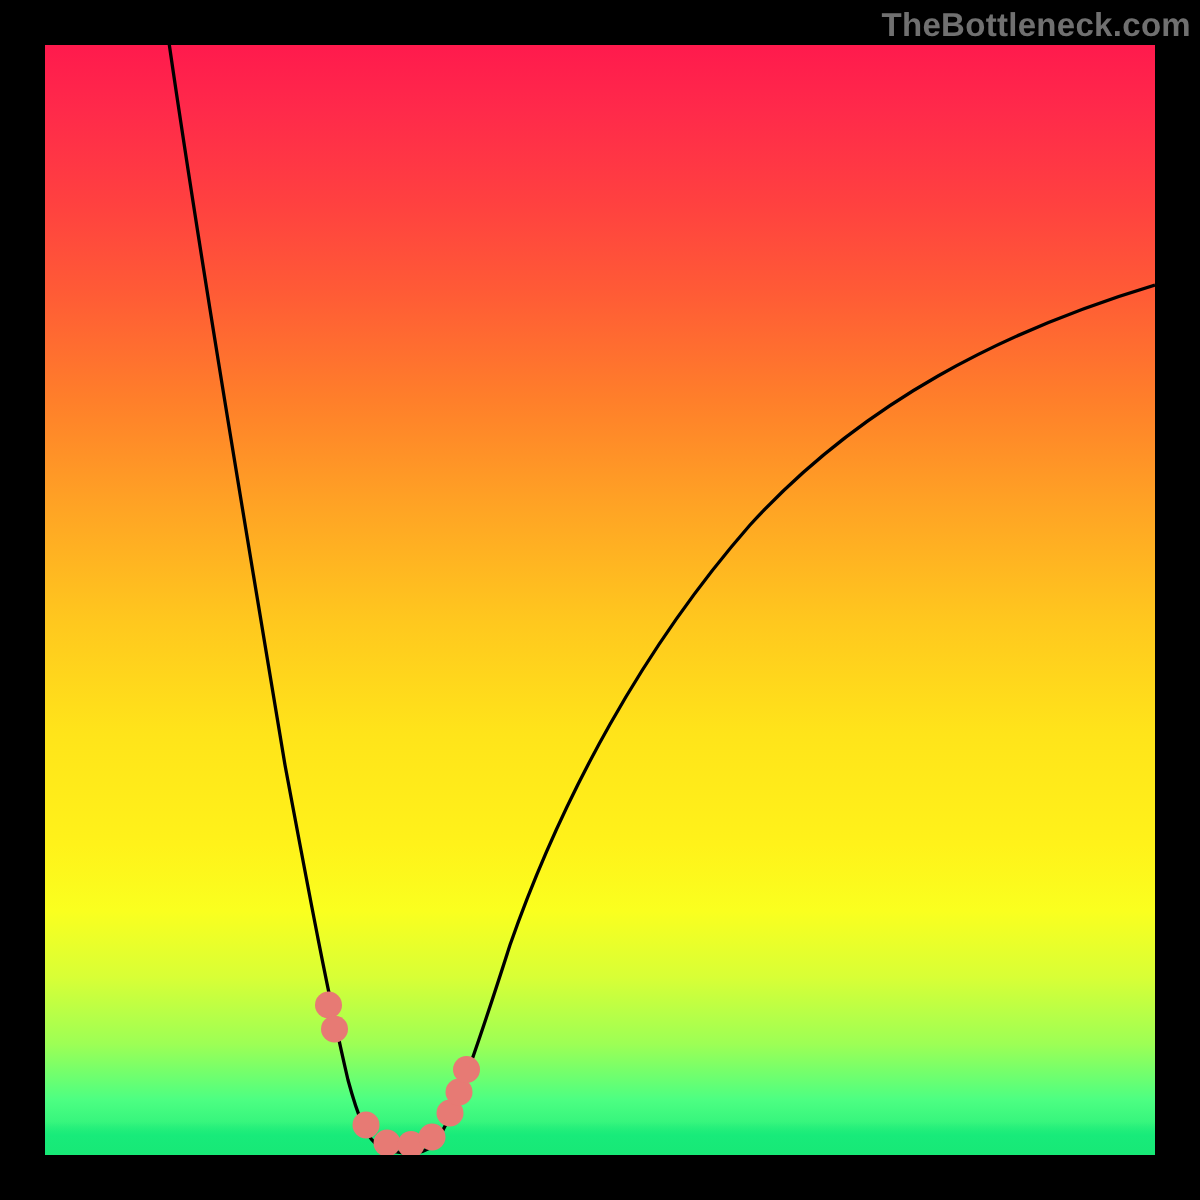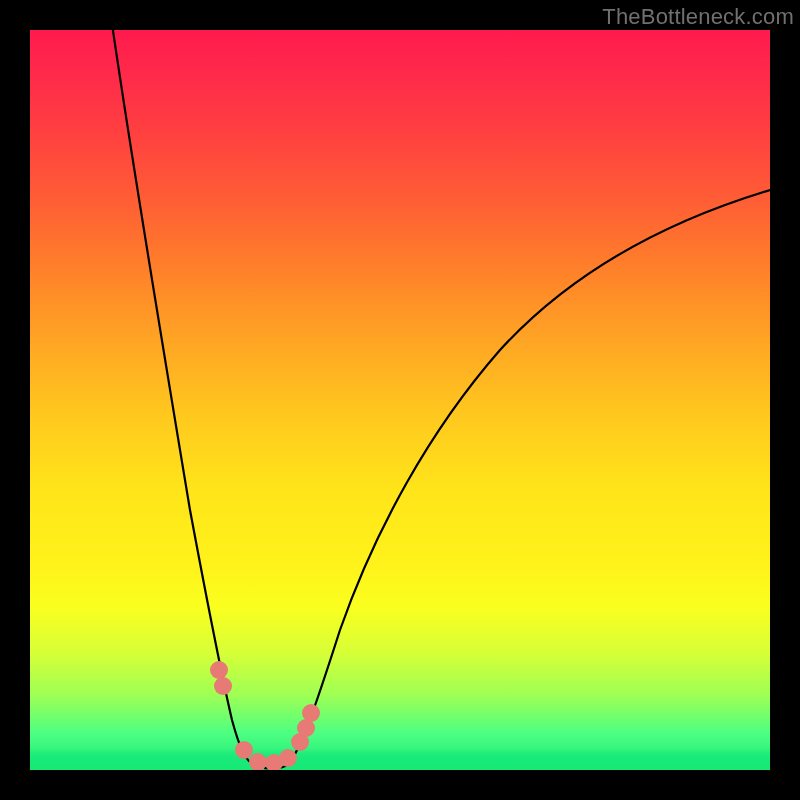--- a/index.html
+++ b/index.html
@@ -43,21 +43,21 @@
     );
     overflow: hidden;
   }
   .watermark {
     position: absolute;
     top: 4px;
     right: 6px;
     color: #707070;
     font-size: 22px;
     letter-spacing: 0.2px;
-    font-weight: 400;
+    font-weight: 700;
   }
   svg.curve {
     position: absolute;
     left: 0;
     top: 0;
     width: 740px;
     height: 740px;
   }
   .curve path {
     fill: none;

